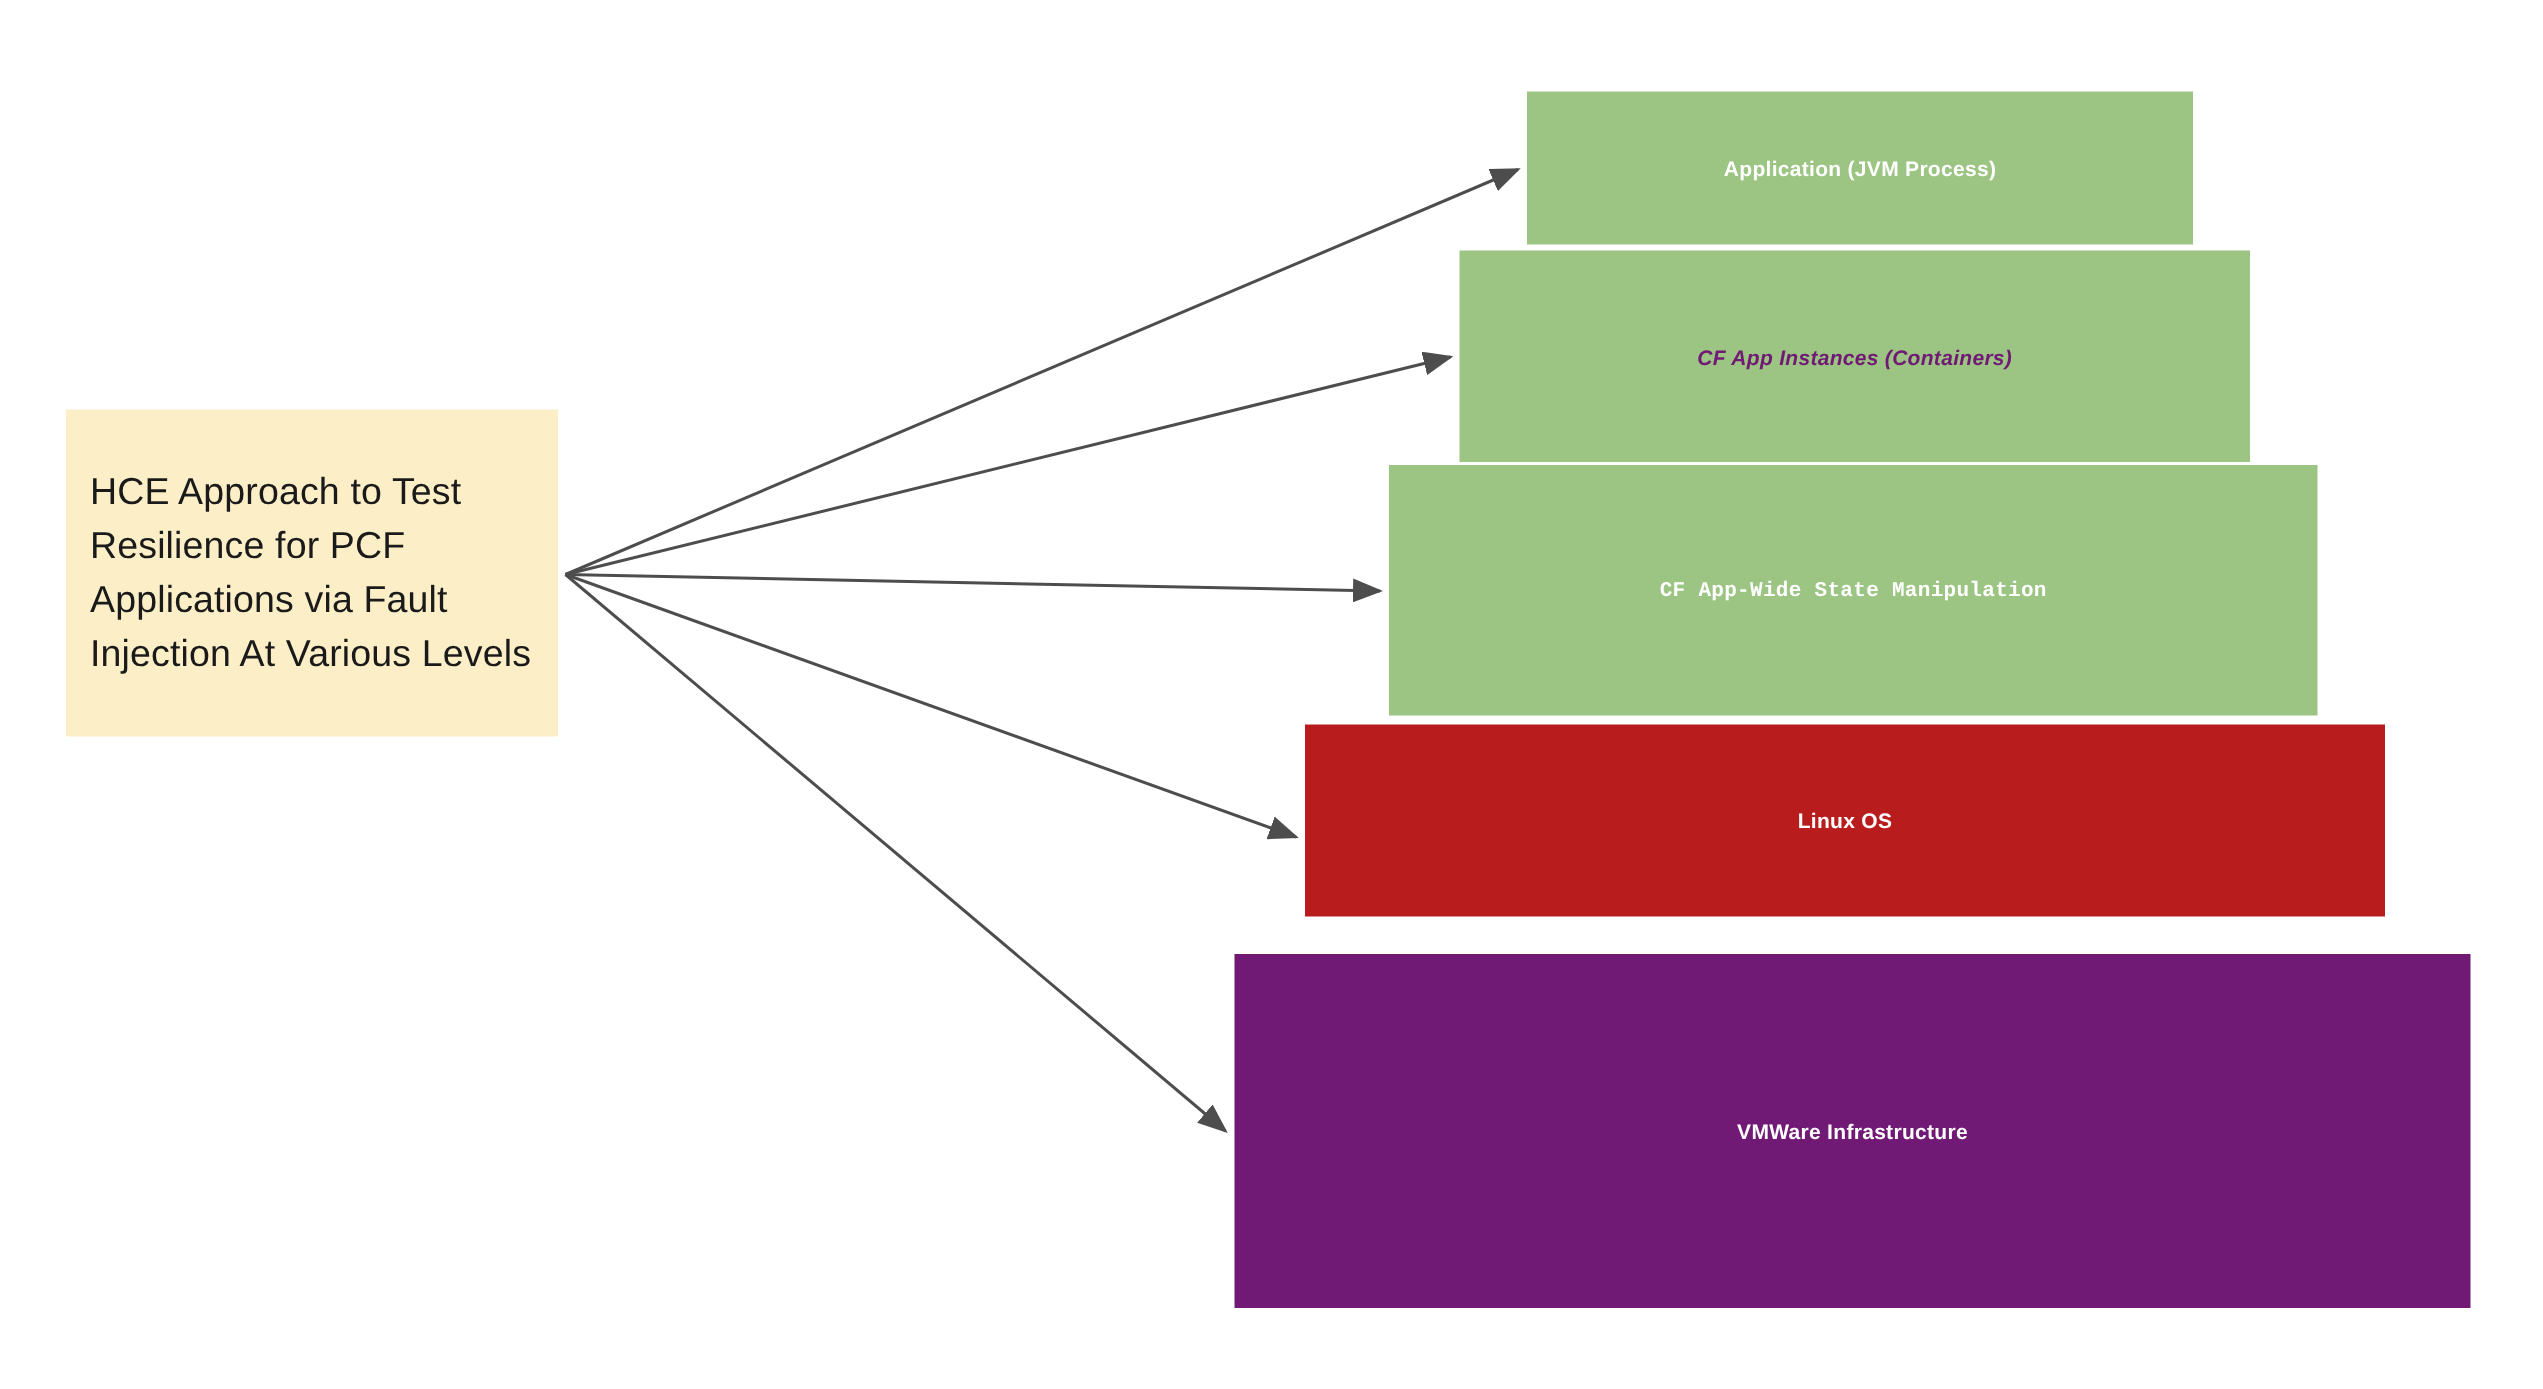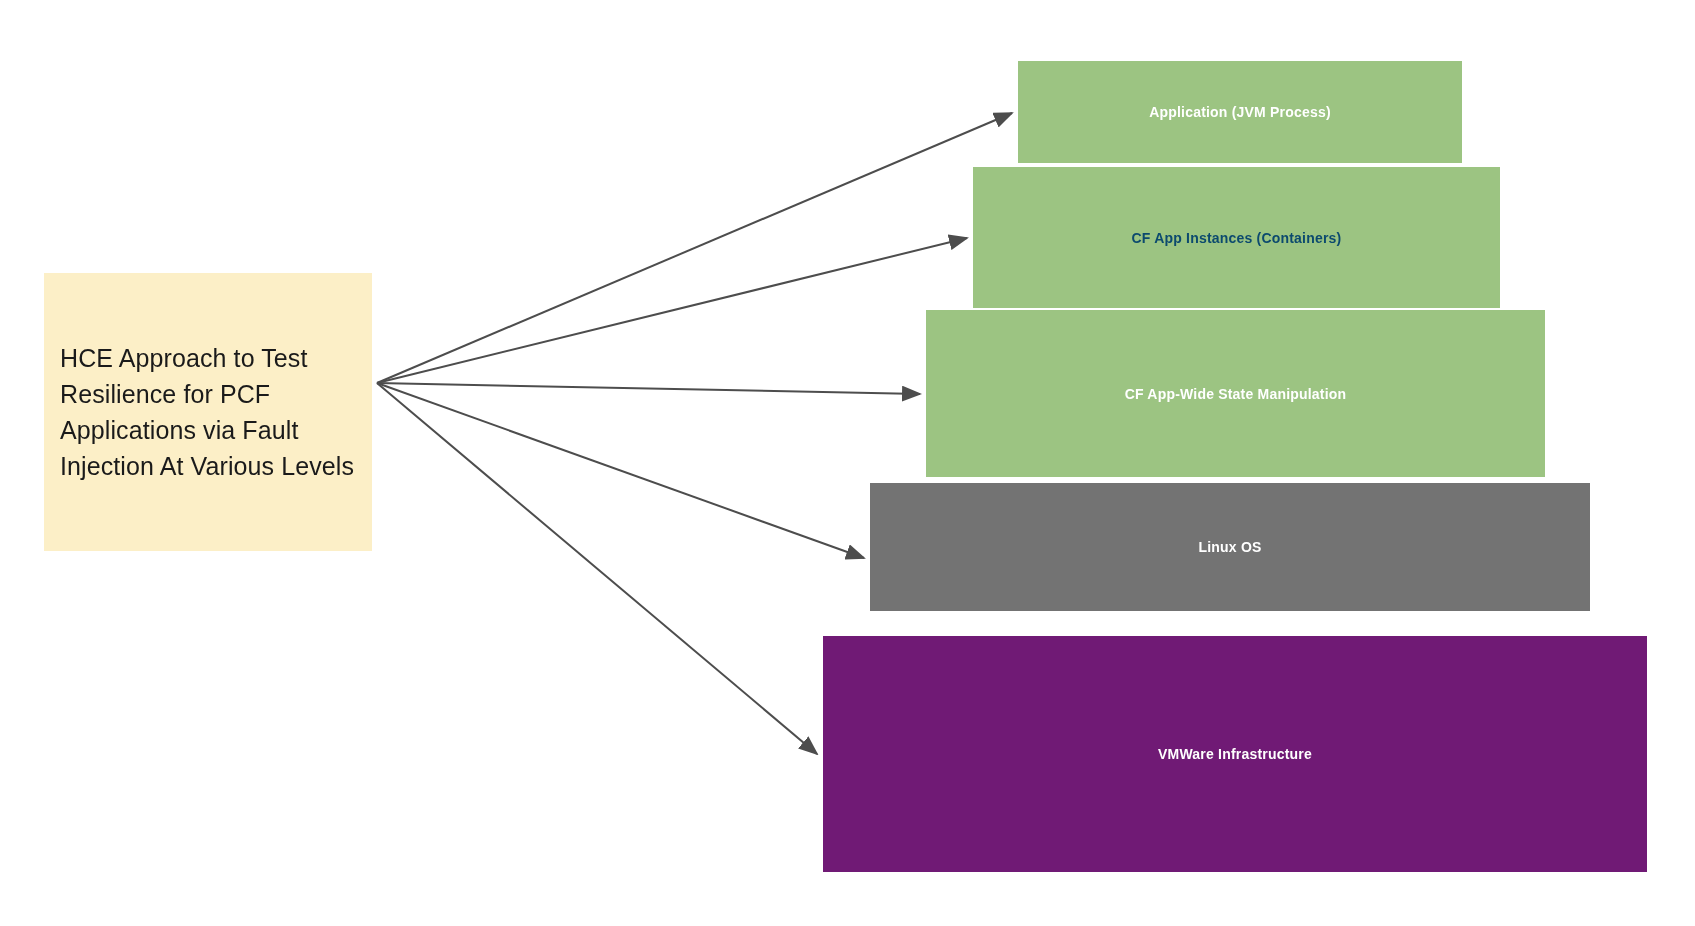--- a/index.html
+++ b/index.html
@@ -13,21 +13,21 @@
     height: 926px;
     background: #ffffff;
     overflow: hidden;
     font-family: "Liberation Sans", sans-serif;
   }
   .source-box {
     position: absolute;
     left: 44px;
     top: 273px;
     width: 328px;
-    height: 278px;
+    height: 218px;
     background: #fcefc7;
     box-sizing: border-box;
     display: flex;
     align-items: center;
     justify-content: flex-start;
   }
   .source-text {
     font-size: 25px;
     line-height: 36px;
     color: #1a1a1a;
@@ -83,26 +83,26 @@
 
   <div class="source-box">
     <div class="source-text">HCE Approach to Test Resilience for PCF Applications via Fault Injection At Various Levels</div>
   </div>
 
   <div id="layer-stack">
       <div class="layer-box" style="left: 1018px; top: 61px; width: 444px; height: 102px; background: rgb(156, 196, 130);">
         <div class="layer-label" style="color: rgb(255, 255, 255);">Application (JVM Process)</div>
       </div>
       <div class="layer-box" style="left: 973px; top: 167px; width: 527px; height: 141px; background: rgb(156, 196, 130);">
-        <div class="layer-label" style="color: #0c4a6e;">CF App Instances (Containers)</div>
+        <div class="layer-label" style="color: #701a75; font-style: italic;">CF App Instances (Containers)</div>
       </div>
-      <div class="layer-box" style="left: 926px; top: 310px; width: 619px; height: 167px; background: rgb(156, 196, 130);">
+      <div class="layer-box" style="left: 926px; top: 310px; width: 619px; height: 167px; background: rgb(156, 196, 130); font-family: Liberation Mono, monospace;">
         <div class="layer-label" style="color: rgb(255, 255, 255);">CF App-Wide State Manipulation</div>
       </div>
-      <div class="layer-box" style="left: 870px; top: 483px; width: 720px; height: 128px; background: #737373;">
+      <div class="layer-box" style="left: 870px; top: 483px; width: 720px; height: 128px; background: #b91c1c;">
         <div class="layer-label" style="color: rgb(255, 255, 255);">Linux OS</div>
       </div>
       <div class="layer-box" style="left: 823px; top: 636px; width: 824px; height: 236px; background: #701a75;">
         <div class="layer-label" style="color: rgb(255, 255, 255);">VMWare Infrastructure</div>
       </div>
     </div>
 
 </div>
 
 </body></html>

